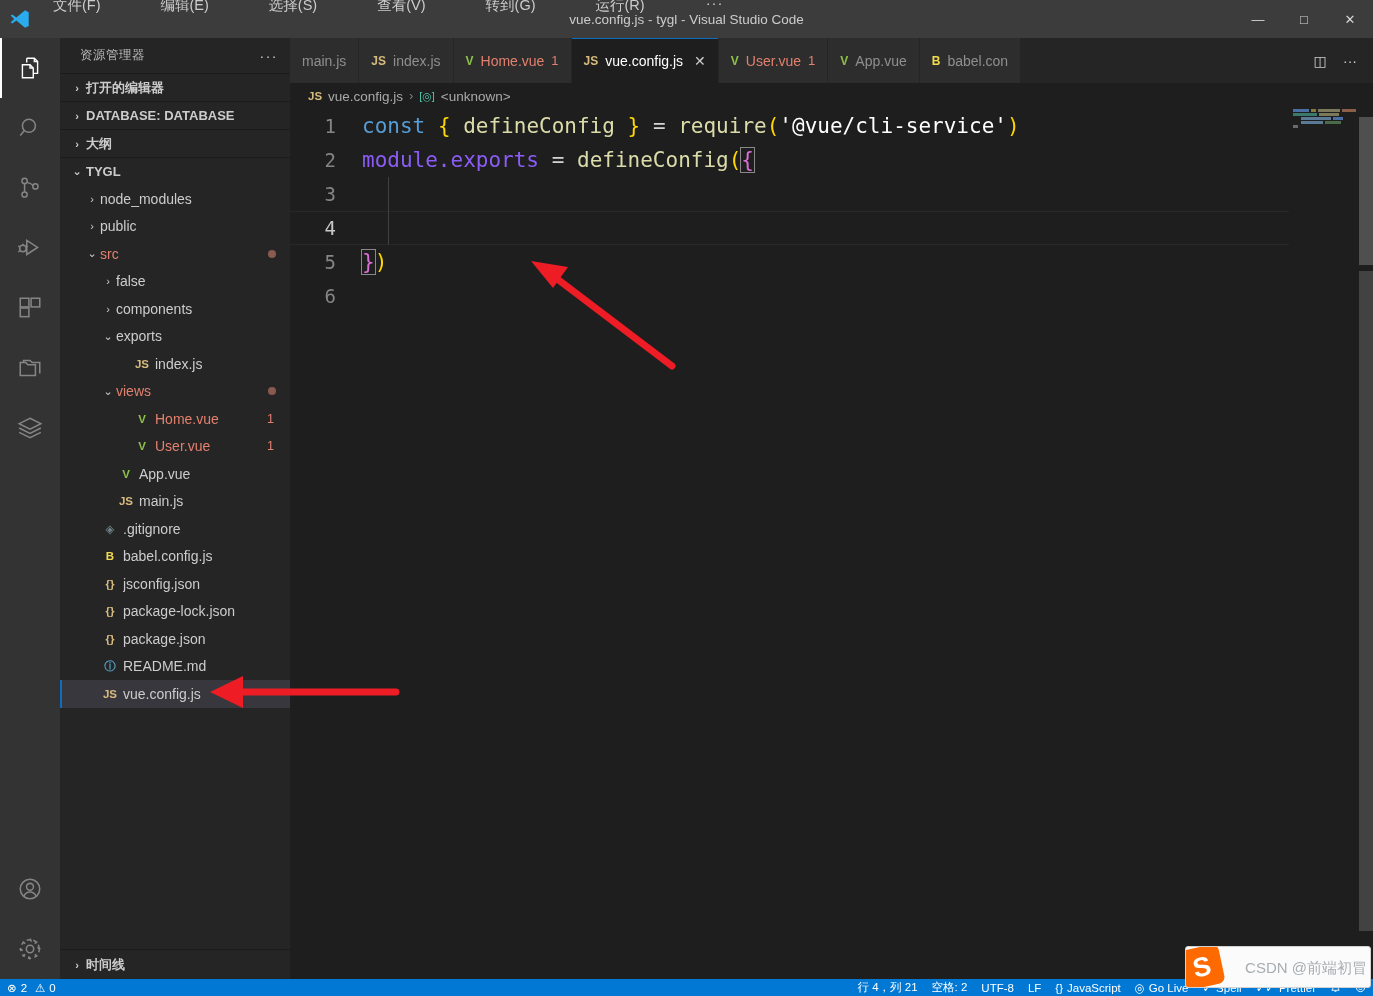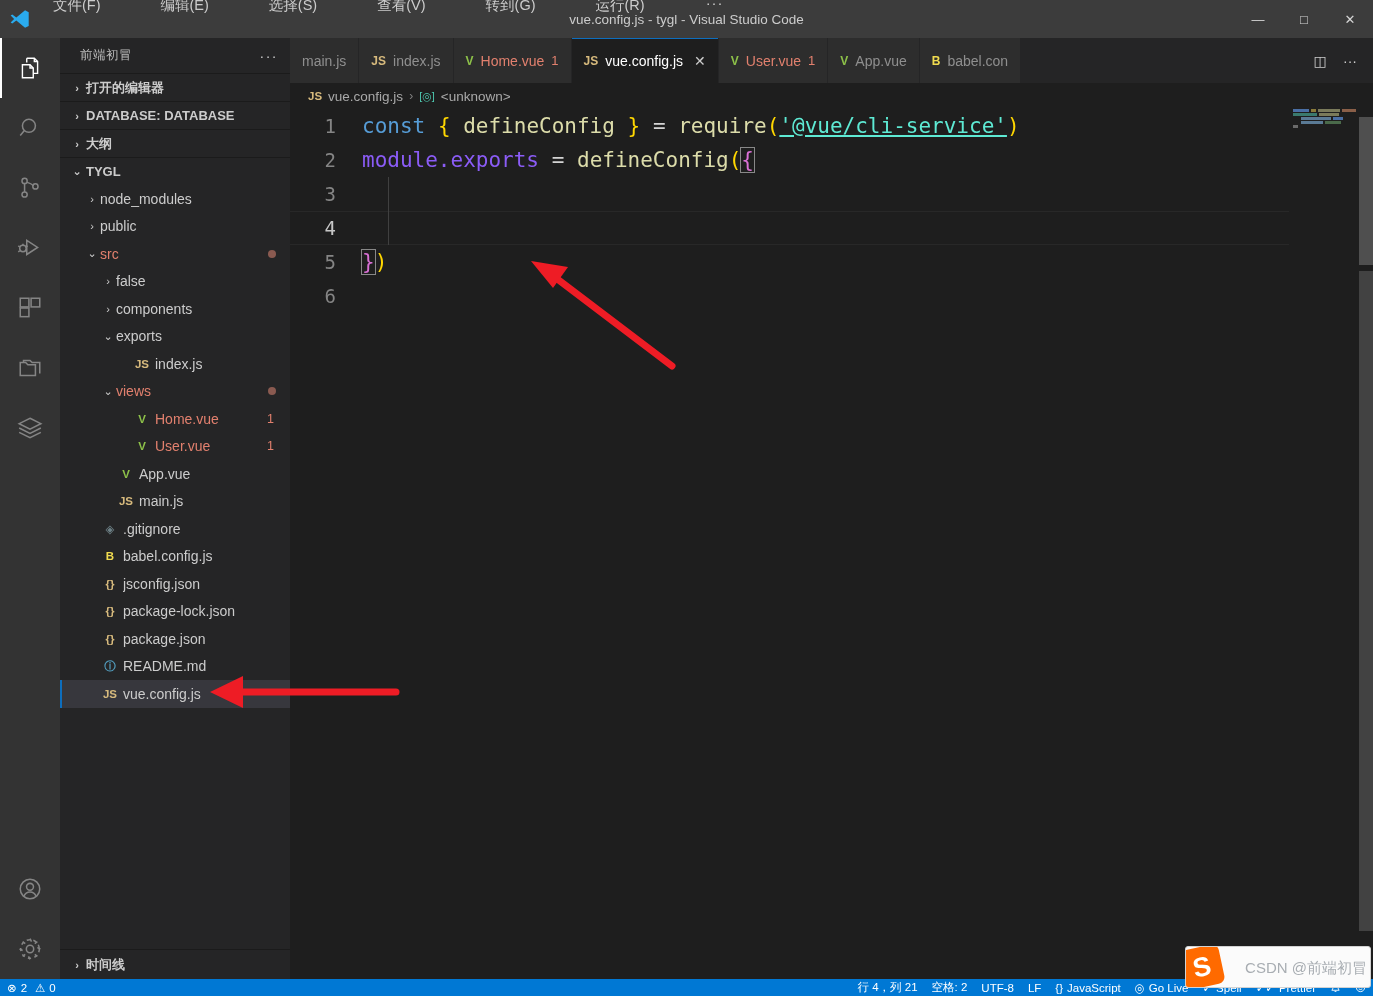--- a/index.html
+++ b/index.html
@@ -116,21 +116,21 @@
   }
   .ln {
     width: 72px; text-align: right; padding-right: 26px; color: #858585;
     font-size: 19px; flex: 0 0 72px;
     font-family: "DejaVu Sans Mono","Liberation Mono",monospace;
   }
   .ln.cur { color: #c6c6c6; }
   .ctxt { white-space: pre; color: #d4d4d4; }
   .kw { color: #569cd6; }
   .fn { color: #dcdcaa; margin-top: 36px; }
-  .str { color: #5eead4; text-decoration: underline; }
+  .str { color: #ffffff; }
   .cls { color: #8b5cf6; }
   .prop { color: #9cdcfe; }
   .cmt { color: #6a9955; }
   .y1 { color: #ffd700; }
   .y2 { color: #da70d6; }
   .plain { color: #d4d4d4; }
   .boxed {
     outline: 1.5px solid #e03c31; background: #264f78a0; padding: 1px 0;
   }
   .brkt-box { outline: 1px solid #888; }
@@ -273,21 +273,21 @@
         <circle cx="12" cy="12" r="3.4"></circle>
         <path d="M12 2.4 L13.4 5.2 M12 21.6 L10.6 18.8 M21.6 12 L18.8 10.6 M2.4 12 L5.2 13.4
                  M18.8 5.2 L16.4 7 M5.2 18.8 L7.6 17 M18.8 18.8 L16.4 17 M5.2 5.2 L7.6 7"></path>
         <circle cx="12" cy="12" r="8.6" stroke-dasharray="3 3.2"></circle>
       </svg>
     </div>
   </div>
 
   <div class="sidebar">
     <div class="sidebar-header">
-      <span>前端初冒</span>
+      <span>资源管理器</span>
       <span class="sb-dots">···</span>
     </div>
 
     <div class="section-row">
       <span class="chev">›</span>
       <span>打开的编辑器</span>
     </div>
     <div class="section-row">
       <span class="chev">›</span>
       <span>DATABASE: DATABASE</span>

